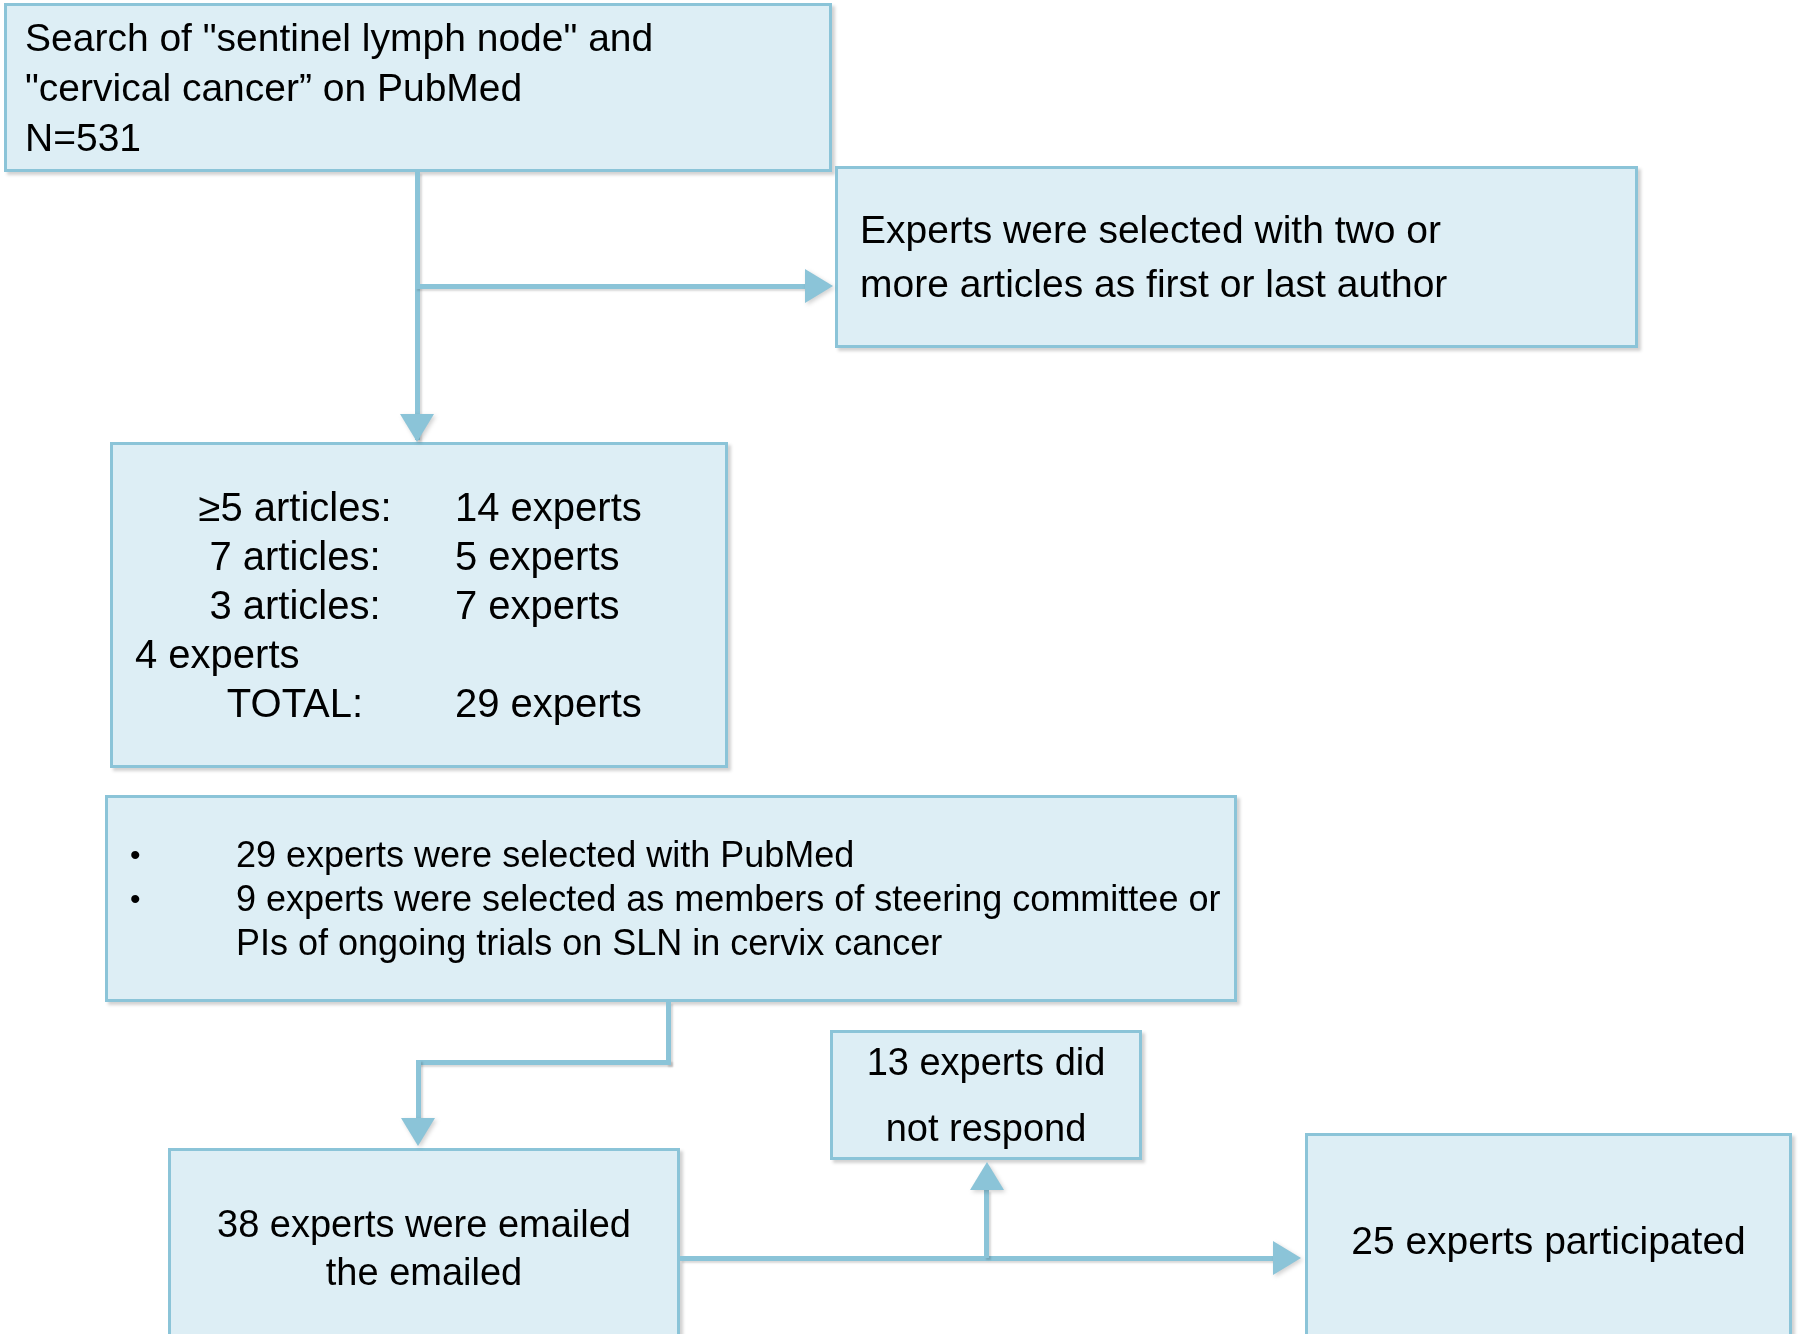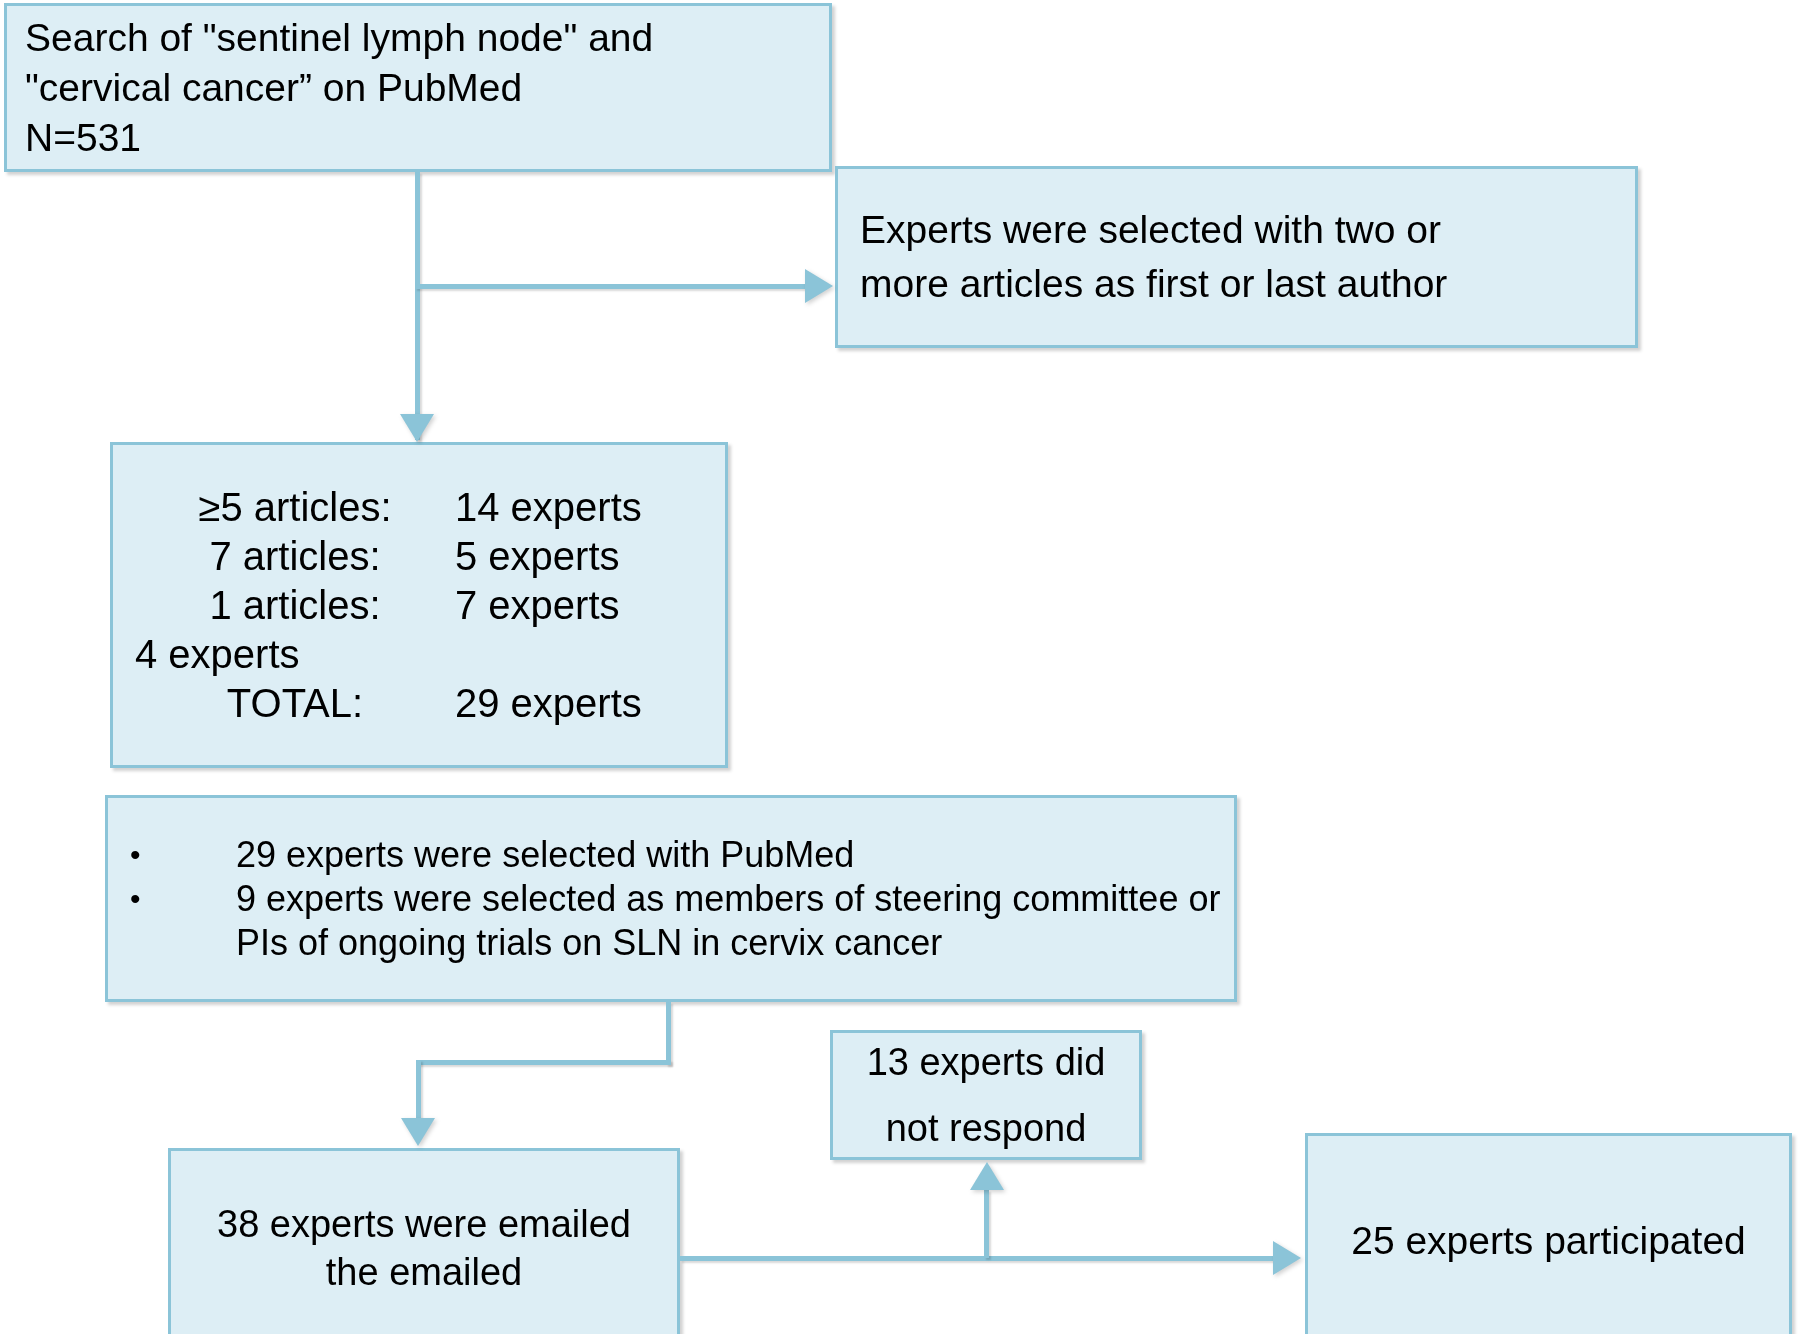--- a/index.html
+++ b/index.html
@@ -74,21 +74,21 @@
   <div class="box" id="box-counts">
     <div class="crow">
       <span class="lbl">≥5 articles:</span>
       <span class="val">14 experts</span>
     </div>
     <div class="crow">
       <span class="lbl">7 articles:</span>
       <span class="val">5 experts</span>
     </div>
     <div class="crow">
-      <span class="lbl">1 articles:</span>
+      <span class="lbl">3 articles:</span>
       <span class="val">7 experts</span>
     </div>
     <div class="crow">
       <span class="val">4 experts</span>
     </div>
     <div class="crow">
       <span class="lbl">TOTAL:</span>
       <span class="val">29 experts</span>
     </div>
   </div>

